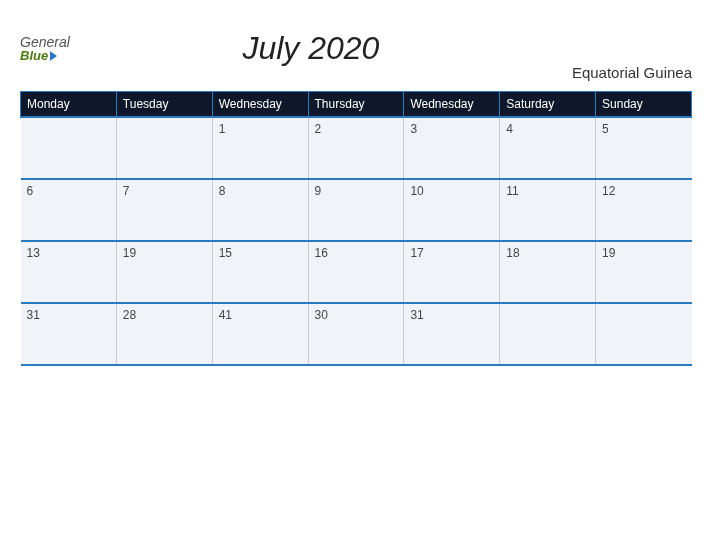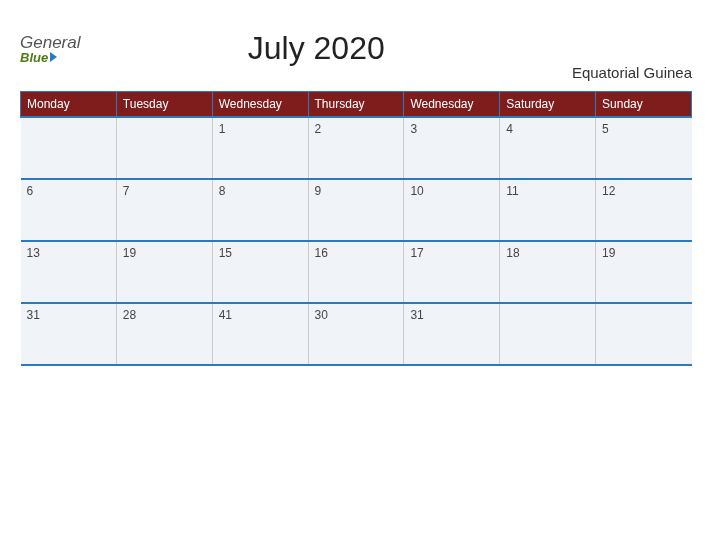--- a/index.html
+++ b/index.html
@@ -23,21 +23,21 @@
       margin-bottom: 10px;
     }
 
     .logo {
       display: flex;
       flex-direction: column;
       align-items: flex-start;
       line-height: 1;
     }
     .logo-general {
-      font-size: 17px;
+      font-size: 14px;
       color: #555;
       font-style: italic;
     }
     .logo-blue {
       font-size: 13px;
       color: #4d7c0f;
       font-weight: bold;
       font-style: italic;
       display: flex;
       align-items: center;
@@ -51,37 +51,38 @@
       margin-left: 2px;
       margin-right: 1px;
     }
 
     .calendar-title {
       font-size: 32px;
       font-weight: 300;
       color: #222;
       text-align: center;
       flex: 1;
+      font-style: italic;
     }
 
     .country-name {
       font-size: 15px;
       color: #333;
       text-align: right;
       min-width: 140px;
       margin-top: 48px;
     }
 
     .calendar {
       width: 100%;
       border-collapse: collapse;
     }
 
     .calendar thead tr {
-      background-color: #7f1d1d;
+      background-color: #0f172a;
     }
 
     .calendar thead th {
       color: #fff;
       font-size: 12px;
       font-weight: normal;
       padding: 5px 6px;
       text-align: left;
       border: 1px solid #2a7abf;
     }

